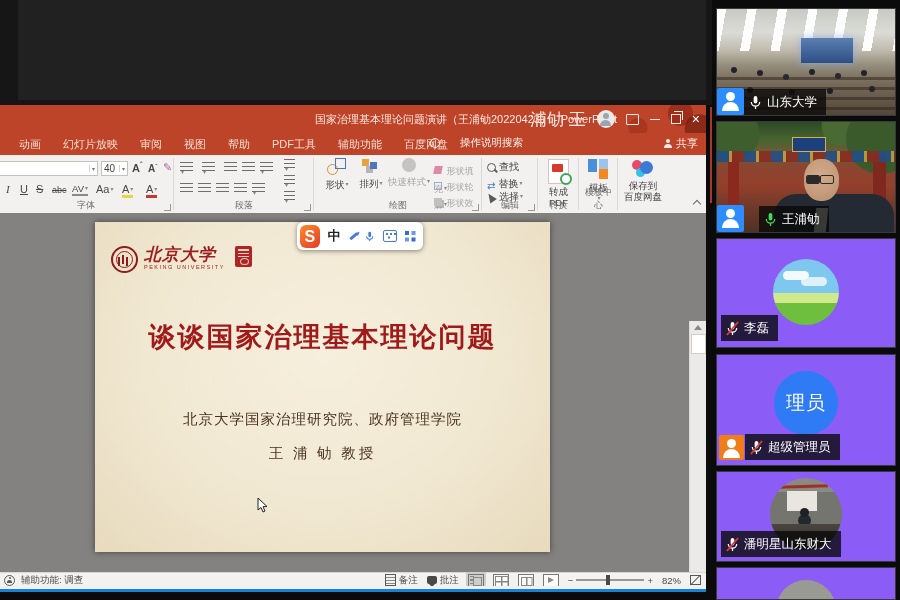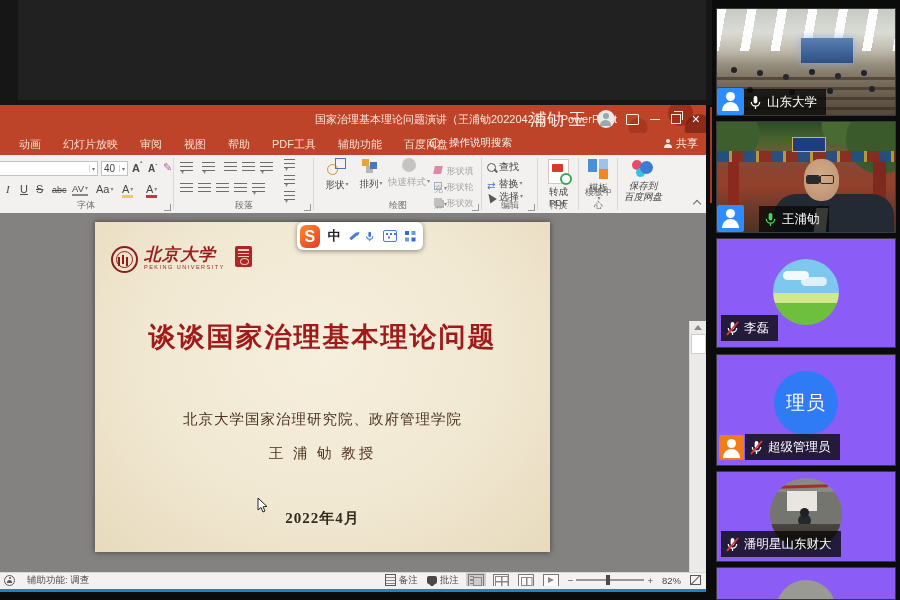--- a/index.html
+++ b/index.html
@@ -29,21 +29,21 @@
   .ribbonopt-ic{width:11px;height:9px;border:1.2px solid #ffe9e2;border-radius:1px;}
   .min-ic{width:10px;height:0;border-top:1.5px solid #ffe9e2;}
   .restore-ic{width:8px;height:8px;border:1.2px solid #ffe9e2;position:relative;}
   .restore-ic::before{content:"";position:absolute;left:2px;top:-4px;width:8px;height:8px;border:1.2px solid #ffe9e2;border-bottom:none;border-left:none;}
   .close-ic{font-size:14px;color:#fff;line-height:14px;}
 
   
   #tabrow{left:0;top:28px;width:100%;height:22px;background:#bd4428;display:flex;align-items:center;
           padding-left:8px;box-sizing:border-box;}
   .rtab{font-size:11px;color:#f8ded4;margin:0 11px;white-space:nowrap;cursor:default;}
-  #tellme{left:430px;top:31px;display:flex;align-items:center;gap:9px;color:rgba(255,255,255,.92);font-size:10.5px;position:absolute;}
+  #tellme{left:430px;top:31px;display:flex;align-items:center;gap:20px;color:rgba(255,255,255,.92);font-size:10.5px;position:absolute;}
   .bulb-ic{width:8px;height:8px;border:1.2px solid rgba(255,255,255,.85);border-radius:50%;}
   #share-btn{right:8px;top:31px;display:flex;align-items:center;gap:4px;position:absolute;color:#ffe9e2;font-size:11px;}
   .person-mini{width:9px;height:9px;position:relative;}
   .person-mini::before{content:"";position:absolute;left:2.5px;top:0;width:4px;height:4px;border-radius:50%;background:#ffe9e2;}
   .person-mini::after{content:"";position:absolute;left:0.5px;top:4.5px;width:8px;height:4px;border-radius:4px 4px 0 0;background:#ffe9e2;}
 
   
   #ime{left:297px;top:117px;width:126px;height:28px;background:#fff;border-radius:6px;z-index:6;
        box-shadow:0 1px 5px rgba(0,0,0,.45);display:flex;align-items:center;gap:8px;padding:0 9px 0 3px;box-sizing:border-box;position:absolute;}
   .ime-s{width:23px;height:23px;border-radius:6px;background:linear-gradient(140deg,#ff8a2a,#e23c28);color:#fff;
@@ -119,21 +119,21 @@
 
   
   #vscroll{right:0;top:108px;width:16px;height:359px;background:#ebeae9;border-left:1px solid #dcdad8;}
   .sc-ar{position:absolute;left:4px;width:0;height:0;border-left:4px solid transparent;border-right:4px solid transparent;}
   #sc-up{top:4px;border-bottom:5px solid #8a8886;}
   #sc-thumb{position:absolute;left:1px;top:13px;width:13px;height:18px;background:#fff;border:1px solid #d0cecc;}
 
   
   #statusbar{left:0;top:467px;width:100%;height:14px;background:#f3f2f1;border-top:1px solid #d9d7d5;
              display:flex;align-items:center;font-size:9.5px;color:#4a4948;}
-  #acc-item{display:flex;align-items:center;gap:12px;margin-left:4px;}
+  #acc-item{display:flex;align-items:center;gap:6px;margin-left:4px;}
   .acc-ic{width:9px;height:9px;border:1px solid #5a5958;border-radius:50%;position:relative;}
   .acc-ic::before{content:"";position:absolute;left:3.5px;top:1.5px;width:2px;height:2px;border-radius:50%;background:#5a5958;}
   .acc-ic::after{content:"";position:absolute;left:2px;top:4px;width:5px;height:3px;border-radius:3px 3px 0 0;background:#5a5958;}
   #sb-right{margin-left:auto;display:flex;align-items:center;gap:9px;margin-right:5px;}
   .sb-item{display:flex;align-items:center;gap:3px;}
   .note-ic{width:9px;height:10px;border:1px solid #5a5958;background:repeating-linear-gradient(180deg,transparent 0 2px,#8a8886 2px 3px);}
   .cmt-ic{width:10px;height:8px;background:#4a4948;border-radius:2px;position:relative;}
   .cmt-ic::after{content:"";position:absolute;left:2px;bottom:-3px;border-left:3px solid transparent;border-right:3px solid transparent;border-top:3.5px solid #4a4948;}
   .view-ic{width:16px;height:13px;border:1px solid #7a7876;box-sizing:border-box;position:relative;background:#fbfaf9;}
   .view-ic.sel{background:#cfcdcb;outline:2px solid #cfcdcb;}
@@ -361,21 +361,21 @@
 
     <div class="abs" style="left:581px;top:0;width:35px;height:58px;">
       <div class="bigbtn dd">
         <span class="tmpl-ic"></span>
         <div>模板</div>
       </div>
       <div class="grp-label">模板中心</div>
     </div>
     <div class="gsep" style="left:617px;"></div>
 
-    <div class="abs" style="left:620px;top:0;width:46px;height:74px;font-style:italic;">
+    <div class="abs" style="left:620px;top:0;width:46px;height:74px;">
       <div class="bigbtn">
         <span class="pan-ic"></span>
         <div>保存到</div>
         <div>百度网盘</div>
       </div>
       <div class="grp-label">保存</div>
     </div>
     <span class="collapse-ic abs" style="right:6px;bottom:6px;"></span>
   </div>
 
@@ -385,21 +385,20 @@
         <span class="pku-seal"></span>
         <span class="pku-text">
           <span class="pku-cn">北京大学</span>
           <span class="pku-en">PEKING UNIVERSITY</span>
         </span>
         <span class="pku-stamp"></span>
       </div>
       <div id="slide-title">谈谈国家治理基本理论问题</div>
       <div id="slide-sub" class="slide-serif">北京大学国家治理研究院、政府管理学院</div>
       <div id="slide-author" class="slide-serif">王 浦 劬  教授</div>
-      <div id="slide-date" class="slide-serif">2022年4月</div>
       <svg id="cursor" width="15" height="17" viewBox="0 0 15 17">
         <path d="M3 1 L3 13 L6 10.5 L8 15 L10 14 L8 9.8 L12 9.5 Z" fill="#fff" stroke="#222" stroke-width="1"></path>
       </svg>
     </div>
 
     <div id="vscroll" class="abs">
       <span class="sc-ar" id="sc-up"></span>
       <span id="sc-thumb"></span>
 
     </div>

